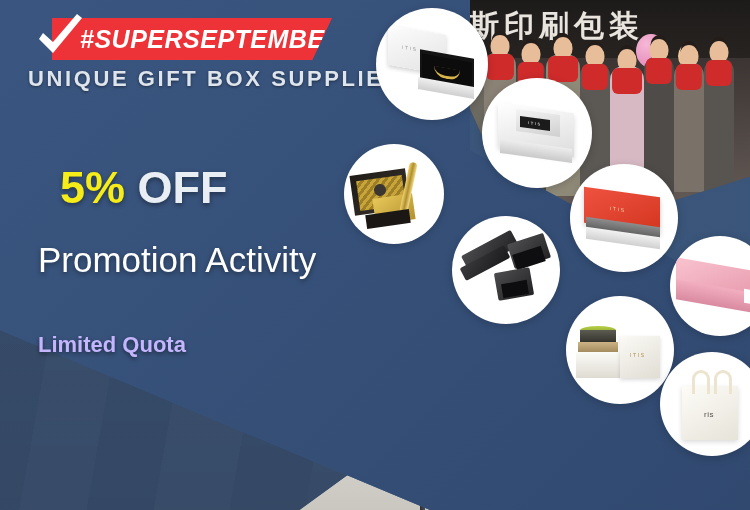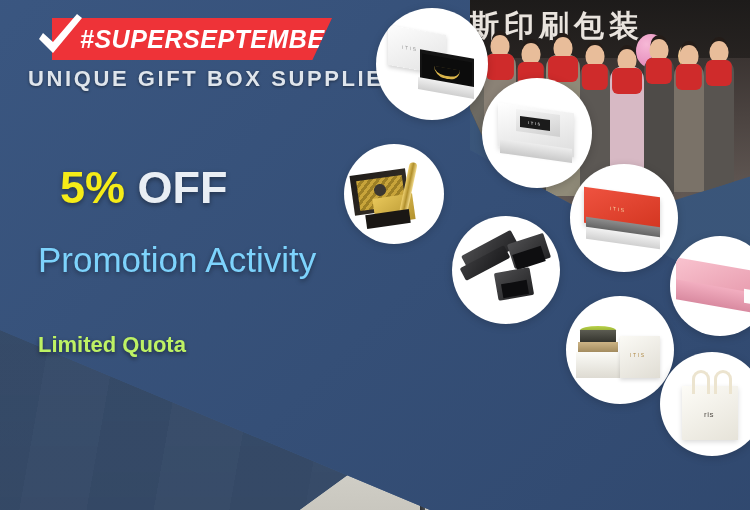--- a/index.html
+++ b/index.html
@@ -167,32 +167,32 @@
   .offer {
     position:absolute; left:36px; top:162px;
     font-size:45px; font-weight:bold; white-space:nowrap;
     text-shadow:0 2px 5px rgba(0,0,0,.4);
     margin-left:24px;
   }
   .offer .pct { color:#f5ec18; }
   .offer .off { color:#e9eef4; }
   .promo {
     position:absolute; left:38px; top:240px;
-    font-size:35px; color:#7dd3fc; white-space:nowrap;
+    font-size:35px; color:#ffffff; white-space:nowrap;
     text-shadow:0 2px 5px rgba(0,0,0,.4);
     text-align:right;
   }
   .dates {
     position:absolute; left:38px; top:288px;
     font-size:26px; color:#e2e9f1; white-space:nowrap;
     text-shadow:0 2px 4px rgba(0,0,0,.4);
   }
   .quota {
     position:absolute; left:38px; top:332px;
-    font-size:22px; font-weight:bold; color:#bef264; white-space:nowrap;
+    font-size:22px; font-weight:bold; color:#c4b5fd; white-space:nowrap;
     text-shadow:0 2px 4px rgba(0,0,0,.45);
   }
 
   
   .pcircle {
     position:absolute; border-radius:50%;
     background:#ffffff;
     overflow:hidden;
     box-shadow:0 2px 8px rgba(0,0,0,.18);
   }

